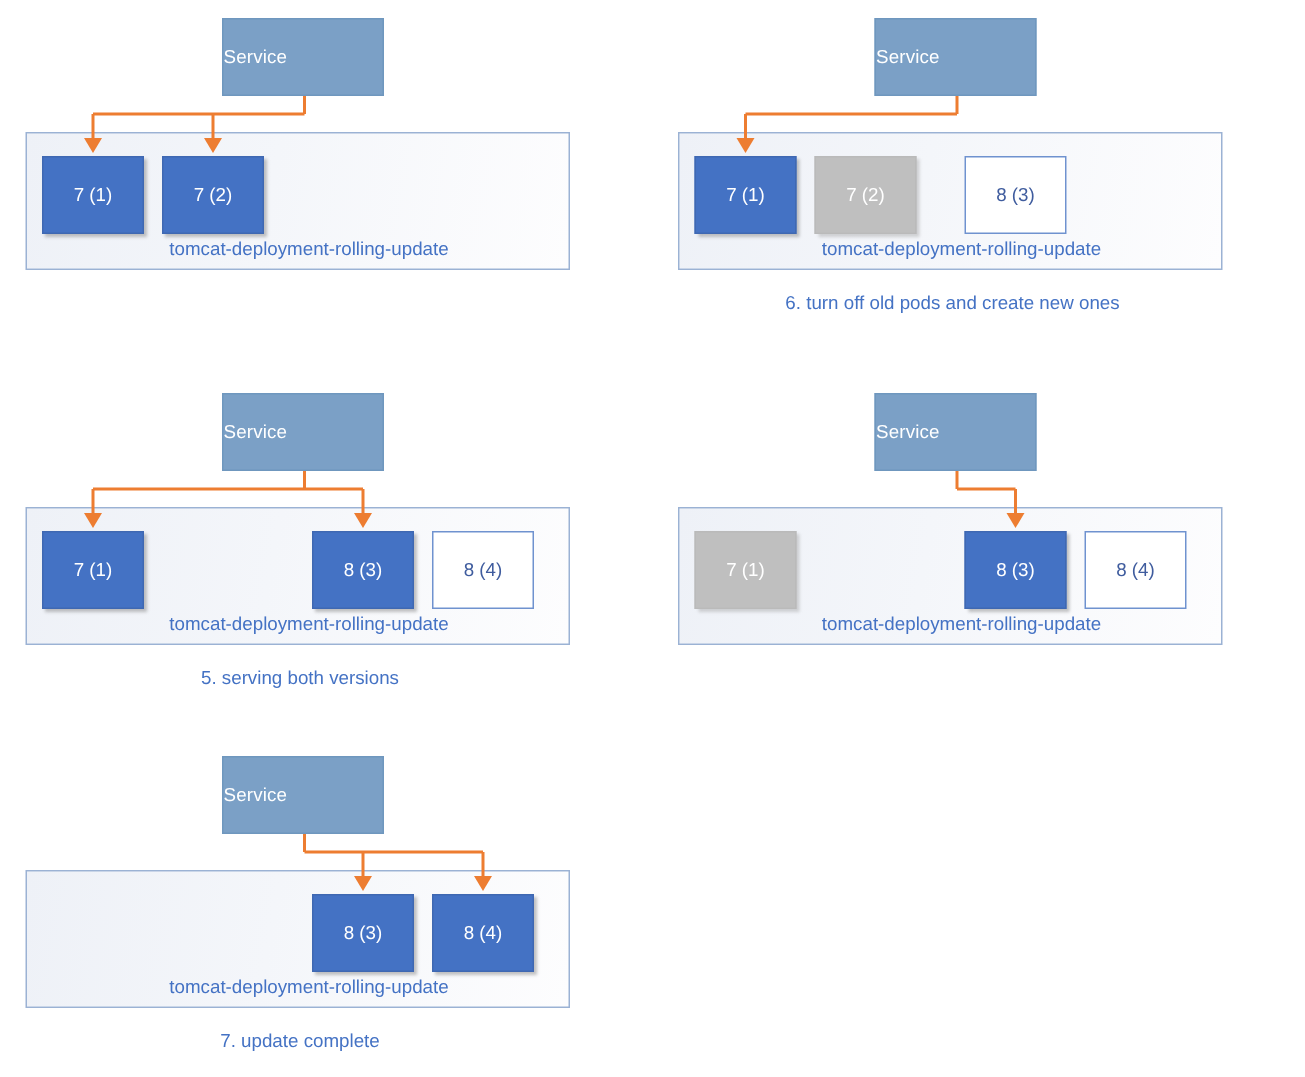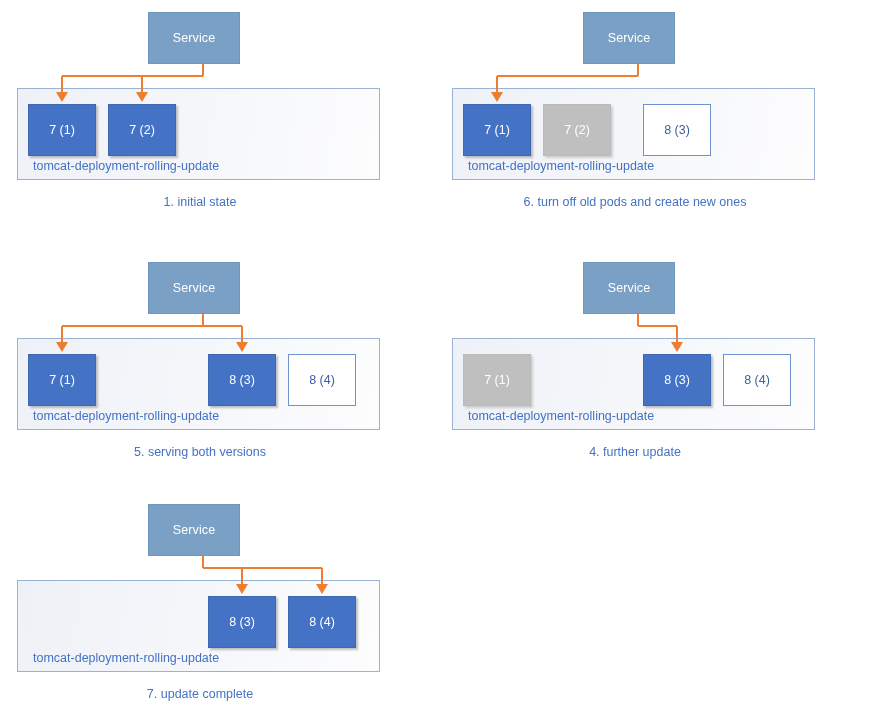--- a/index.html
+++ b/index.html
@@ -24,28 +24,27 @@
   
   .panel {
     position: absolute;
     width: 400px;
     height: 230px;
   }
 
   
   .service-box {
     position: absolute;
-    width: 92px;
+    width: 108px;
     height: 52px;
     background: #7BA0C6;
     border: 1px solid #6f97be;
     box-sizing: border-box;
     display: flex;
     align-items: center;
-    justify-content: center;
     z-index: 3;
   }
   .service-label {
     color: #ffffff;
     font-size: 12.5px;
     line-height: 1;
     letter-spacing: 0.1px;
   }
 
   
@@ -54,20 +53,21 @@
     box-sizing: border-box;
     border: 1px solid #9BB2D4;
     background: linear-gradient(100deg, #eef1f7 0%, #f4f6fa 45%, #fdfdfe 100%);
     z-index: 1;
   }
   .deployment-label {
     position: absolute;
     left: 15px;
     right: 0;
     bottom: 7px;
+    text-align: center;
     color: #4472C4;
     font-size: 12.5px;
     line-height: 1;
   }
 
   
   .pod {
     position: absolute;
     width: 68px;
     height: 52px;
@@ -139,21 +139,20 @@
         <span class="service-label">Service</span>
       </div>
       <svg class="conn" width="400" height="230" viewBox="0 0 400 230">
         <path d="M 203 64 L 203 76" stroke="#ED7D31" stroke-width="2" fill="none"></path>
         <path d="M 62 76 L 203 76" stroke="#ED7D31" stroke-width="2" fill="none"></path>
         <path d="M 62 76 L 62 93" stroke="#ED7D31" stroke-width="2" fill="none"></path>
         <polygon points="56,92 68,92 62,102" fill="#ED7D31"></polygon>
         <path d="M 142 76 L 142 93" stroke="#ED7D31" stroke-width="2" fill="none"></path>
         <polygon points="136,92 148,92 142,102" fill="#ED7D31"></polygon>
       </svg>
-      <div class="caption" style="top: 196px;">1. initial state</div>
     </div>
     <div class="panel" style="left: 435px; top: 0px;">
       <div class="deployment" style="left: 17px; top: 88px; width: 363px; height: 92px;">
         <div class="deployment-label">tomcat-deployment-rolling-update</div>
       </div>
       <div class="pod active" style="left: 28px; top: 104px;">
         <span>7 (1)</span>
       </div>
       <div class="pod terminating" style="left: 108px; top: 104px;">
         <span>7 (2)</span>
@@ -213,21 +212,20 @@
       </div>
       <div class="service-box" style="left: 148px; top: 12px;">
         <span class="service-label">Service</span>
       </div>
       <svg class="conn" width="400" height="230" viewBox="0 0 400 230">
         <path d="M 203 64 L 203 76" stroke="#ED7D31" stroke-width="2" fill="none"></path>
         <path d="M 203 76 L 242 76" stroke="#ED7D31" stroke-width="2" fill="none"></path>
         <path d="M 242 76 L 242 93" stroke="#ED7D31" stroke-width="2" fill="none"></path>
         <polygon points="236,92 248,92 242,102" fill="#ED7D31"></polygon>
       </svg>
-      <div class="caption" style="top: 196px;">4. further update</div>
     </div>
     <div class="panel" style="left: 0px; top: 492px;">
       <div class="deployment" style="left: 17px; top: 88px; width: 363px; height: 92px;">
         <div class="deployment-label">tomcat-deployment-rolling-update</div>
       </div>
       <div class="pod active" style="left: 208px; top: 104px;">
         <span>8 (3)</span>
       </div>
       <div class="pod active" style="left: 288px; top: 104px;">
         <span>8 (4)</span>

